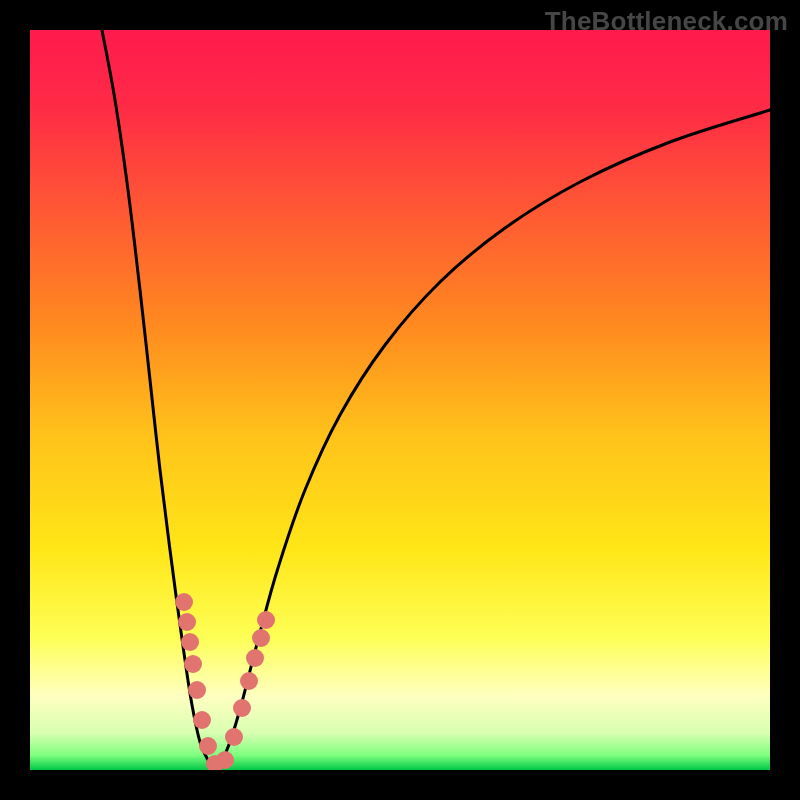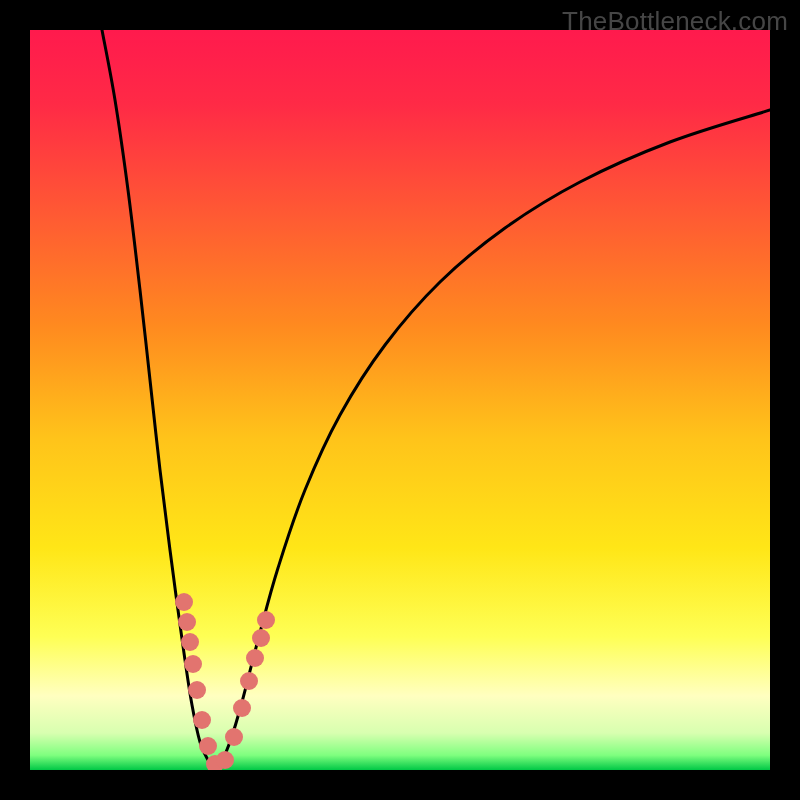--- a/index.html
+++ b/index.html
@@ -29,21 +29,21 @@
     inset: 0;
     
   }
   .watermark {
     position: absolute;
     top: 6px;
     right: 12px;
     color: #464646;
     font-size: 26px;
     letter-spacing: 0.2px;
-    font-weight: 400;
+    font-weight: 700;
     user-select: none;
   }
   svg.curves {
     position: absolute;
     inset: 0;
     width: 100%;
     height: 100%;
   }
 </style>
 </head>

